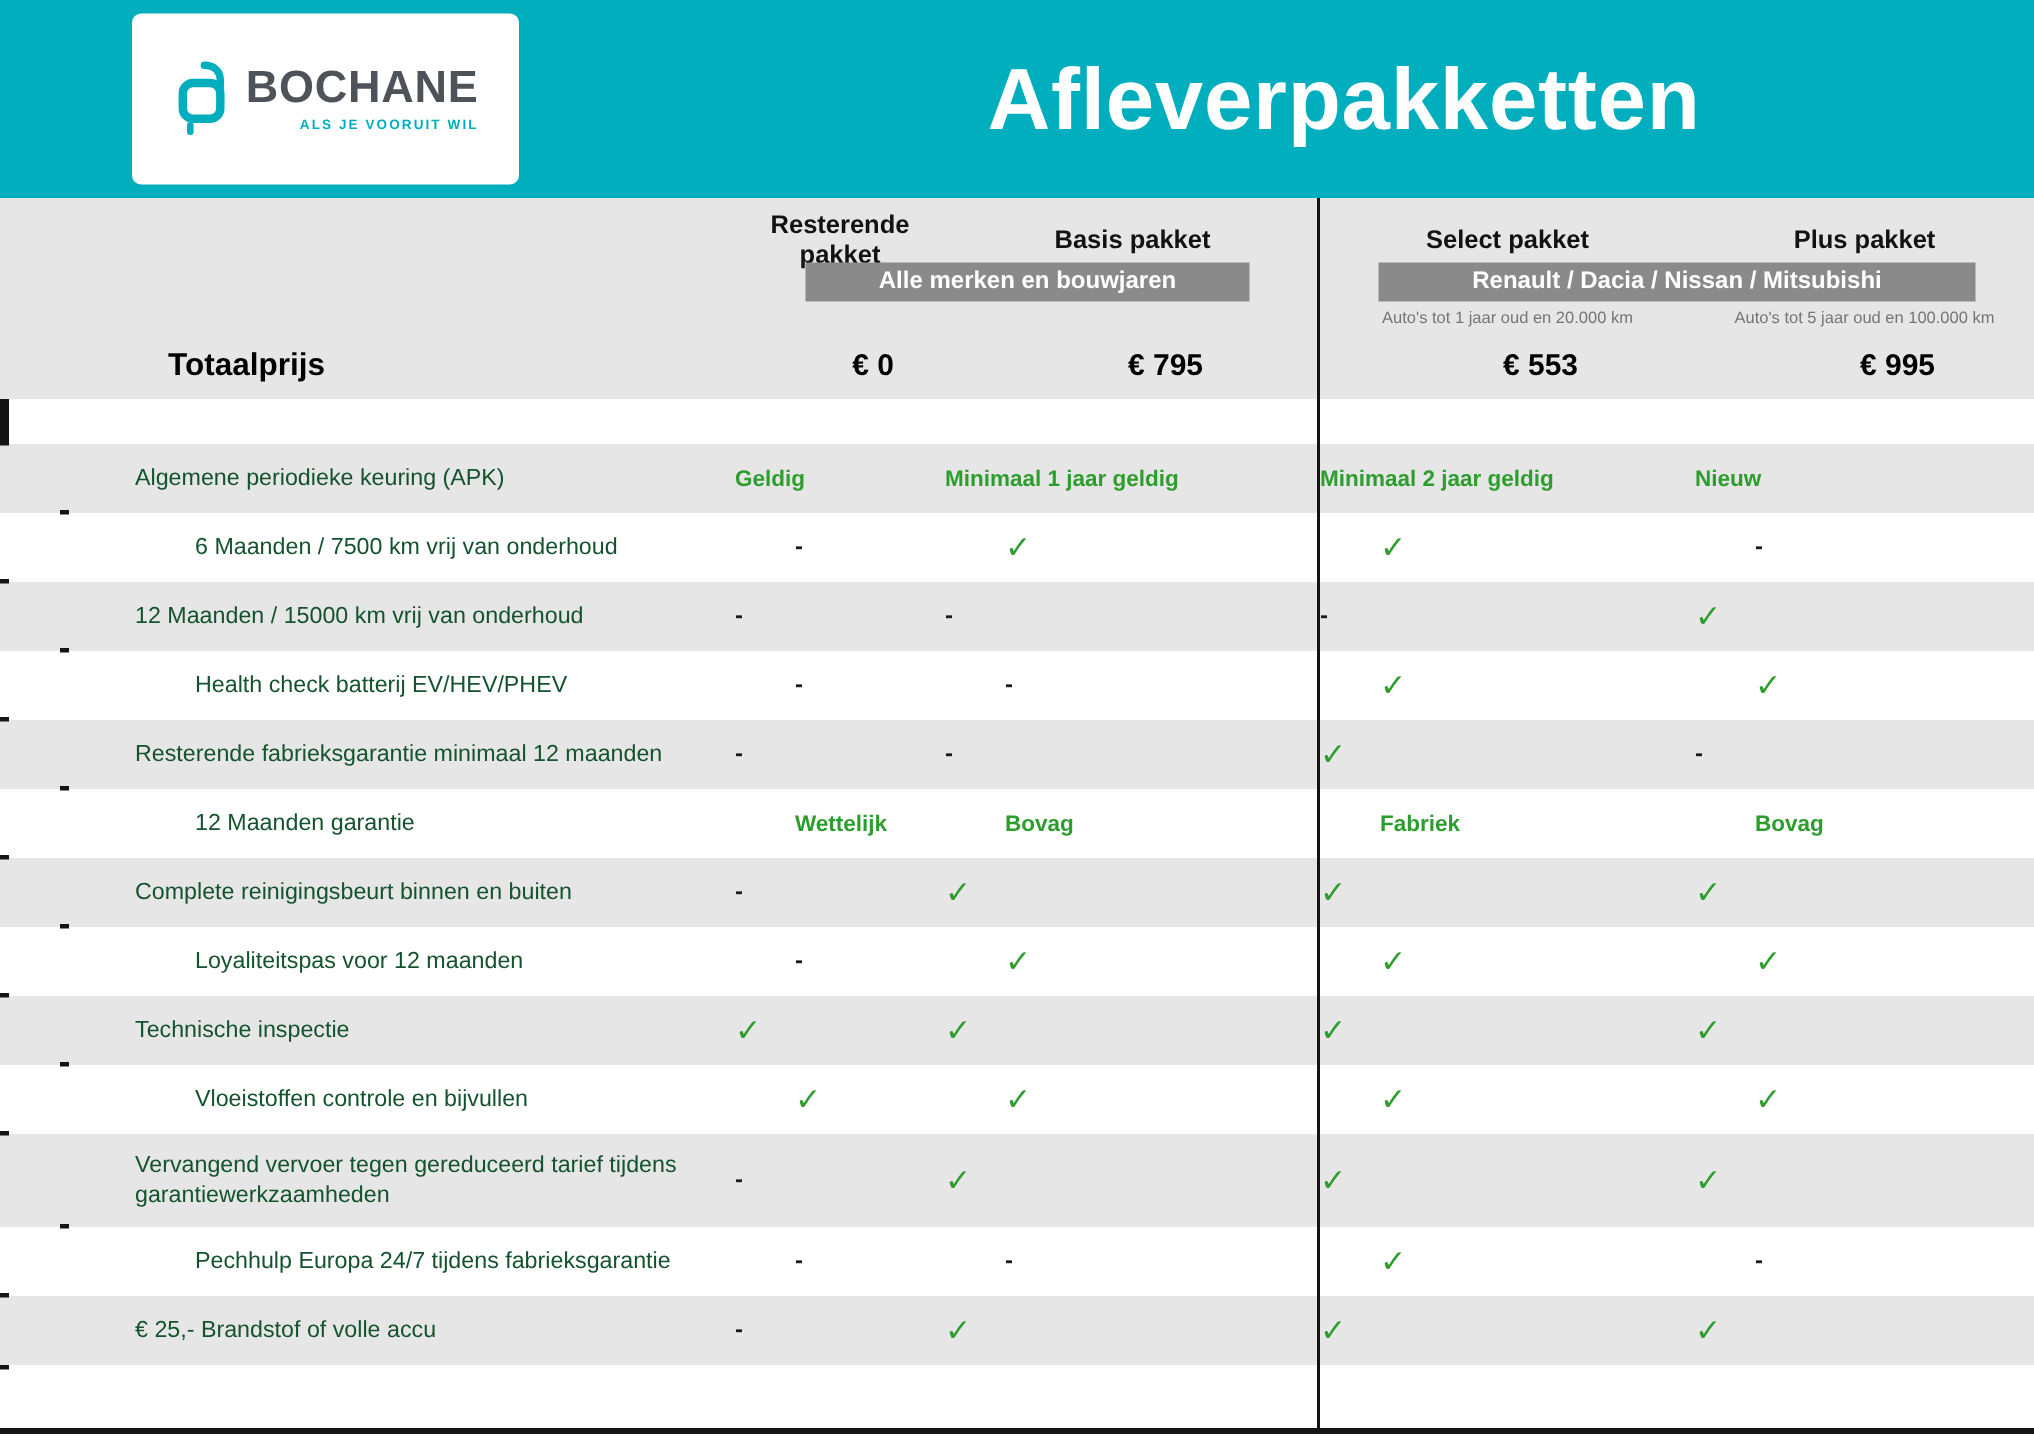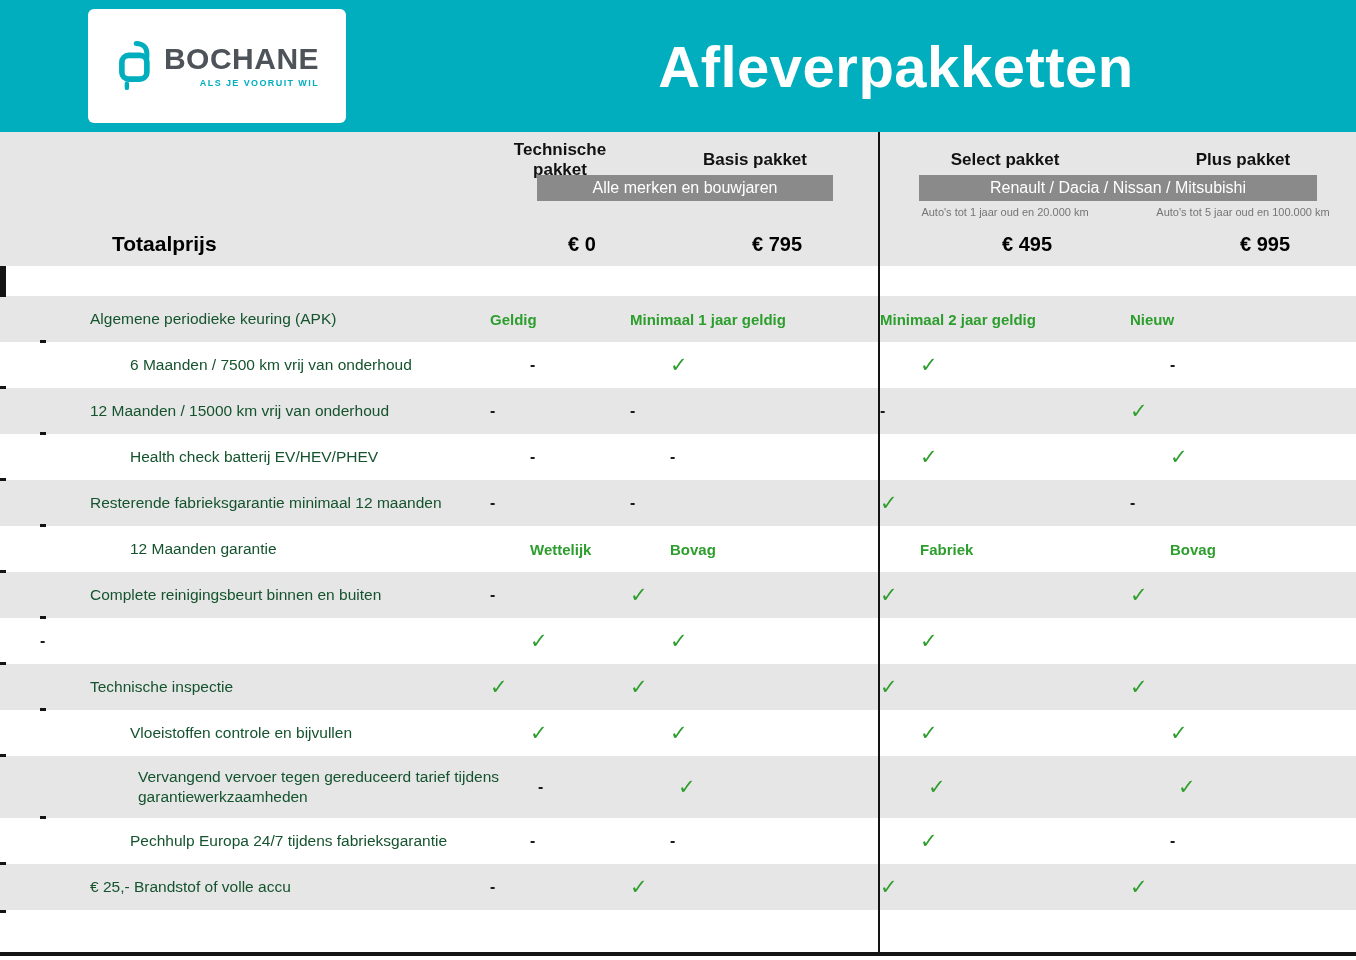--- a/index.html
+++ b/index.html
@@ -20,35 +20,35 @@
 
   
   .grid { display: grid; grid-template-columns: 490px 140px 250px 250px 226px; align-items: center; }
 
   
   .table-head { background: #e6e6e6; padding-top: 8px; }
   .colheads { height: 32px; }
   .colhead { font-weight: bold; font-size: 17px; color: #121212; text-align: center; }
   .badges { display: grid; grid-template-columns: 490px 390px 476px; align-items: center; height: 28px; margin-top: 2px; }
   .badgewrap { display: flex; justify-content: center; }
-  .badge { background: #8a8a8a; color: #fff; font-weight: normal; font-size: 16px; height: 26px; line-height: 26px; text-align: center; }
+  .badge { background: #8a8a8a; color: #fff; font-weight: bold; font-size: 16px; height: 26px; line-height: 26px; text-align: center; }
   .badge.b1 { width: 296px; }
   .badge.b2 { width: 398px; }
   .subs { height: 20px; }
   .sub { font-size: 11px; font-weight: normal; color: #757575; text-align: center; }
   .totaal { height: 44px; padding-left: 22px; }
   .totaal-label { padding-left: 90px; font-weight: bold; font-size: 21px; color: #000; }
   .price { font-weight: bold; font-size: 20px; color: #000; text-align: center; }
 
   
   .spacer { height: 30px; background: #fff; border-left: 6px solid #141414; box-sizing: border-box; }
 
   
   .row { min-height: 46px; position: relative; }
-  .row.tall { min-height: 62px; padding-left: 48px; }
+  .row.tall { min-height: 62px; }
   .row.gray { background: #e6e6e6; }
   .row.white { background: #fff; margin-left: 40px; }
   .row::before { content: ""; position: absolute; left: 0; top: -2px; width: 6px; height: 3px; background: #141414; }
   .row-label { padding-left: 90px; padding-right: 16px; font-size: 15.5px; color: #14532d; line-height: 1.3; }
   .cell { }
   .cell.check { color: #2d9e2d; font-size: 21px; }
   .cell.dash { color: #1a1a1a; font-weight: bold; font-size: 16px; }
   .cell.text { color: #2d9e2d; font-weight: bold; font-size: 15px; }
   .edge-tick { width: 6px; height: 3px; background: #141414; }
 
@@ -72,21 +72,21 @@
         <span class="logo-name">BOCHANE</span>
         <span class="logo-tagline">ALS JE VOORUIT WIL</span>
       </div>
     </div>
     <h1 class="title">Afleverpakketten</h1>
   </header>
 
   <section class="table-head">
     <div class="grid colheads">
       <div></div>
-      <div class="colhead">Technische pakket</div>
+      <div class="colhead">Resterende pakket</div>
       <div class="colhead">Basis pakket</div>
       <div class="colhead">Select pakket</div>
       <div class="colhead">Plus pakket</div>
     </div>
 
     <div class="badges">
       <div></div>
       <div class="badgewrap">
         <span class="badge b1">Alle merken en bouwjaren</span>
       </div>
@@ -100,21 +100,21 @@
       <div></div>
       <div></div>
       <div class="sub">Auto's tot 1 jaar oud en 20.000 km</div>
       <div class="sub">Auto's tot 5 jaar oud en 100.000 km</div>
     </div>
 
     <div class="grid totaal">
       <div class="totaal-label">Totaalprijs</div>
       <div class="price">€ 0</div>
       <div class="price">€ 795</div>
-      <div class="price">€ 495</div>
+      <div class="price">€ 553</div>
       <div class="price">€ 995</div>
     </div>
   </section>
 
   <div class="spacer"></div>
 
   <div id="rows">
       <div class="grid row gray">
         <div class="row-label">Algemene periodieke keuring (APK)</div>
         <div class="cell text">Geldig</div>
@@ -158,20 +158,21 @@
         <div class="cell text">Bovag</div>
       </div>
       <div class="grid row gray">
         <div class="row-label">Complete reinigingsbeurt binnen en buiten</div>
         <div class="cell dash">-</div>
         <div class="cell check">✓</div>
         <div class="cell check">✓</div>
         <div class="cell check">✓</div>
       </div>
       <div class="grid row white">
+        <div class="row-label">Loyaliteitspas voor 12 maanden</div>
         <div class="cell dash">-</div>
         <div class="cell check">✓</div>
         <div class="cell check">✓</div>
         <div class="cell check">✓</div>
       </div>
       <div class="grid row gray">
         <div class="row-label">Technische inspectie</div>
         <div class="cell check">✓</div>
         <div class="cell check">✓</div>
         <div class="cell check">✓</div>

